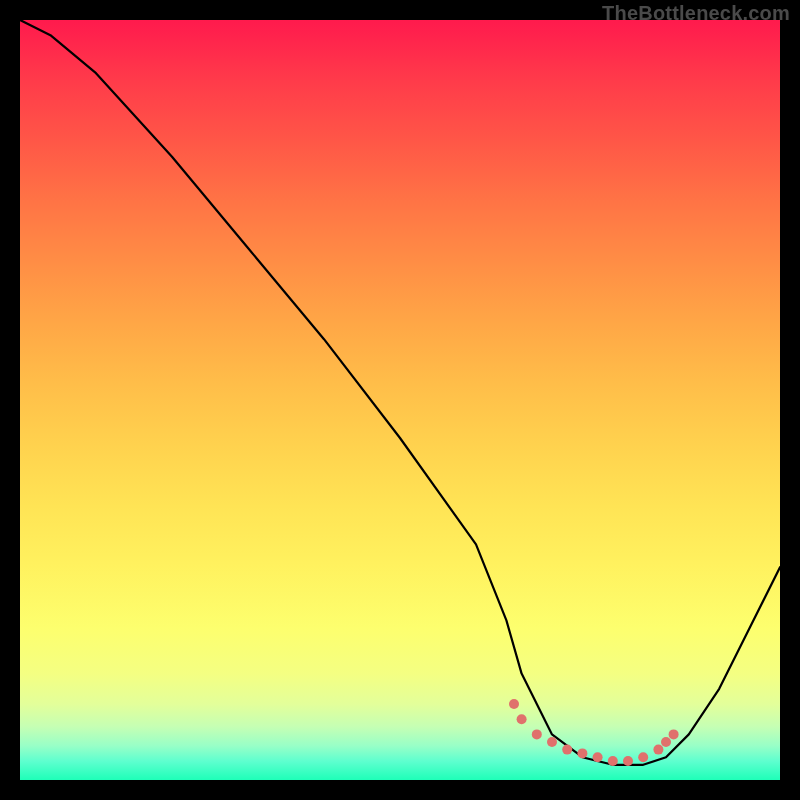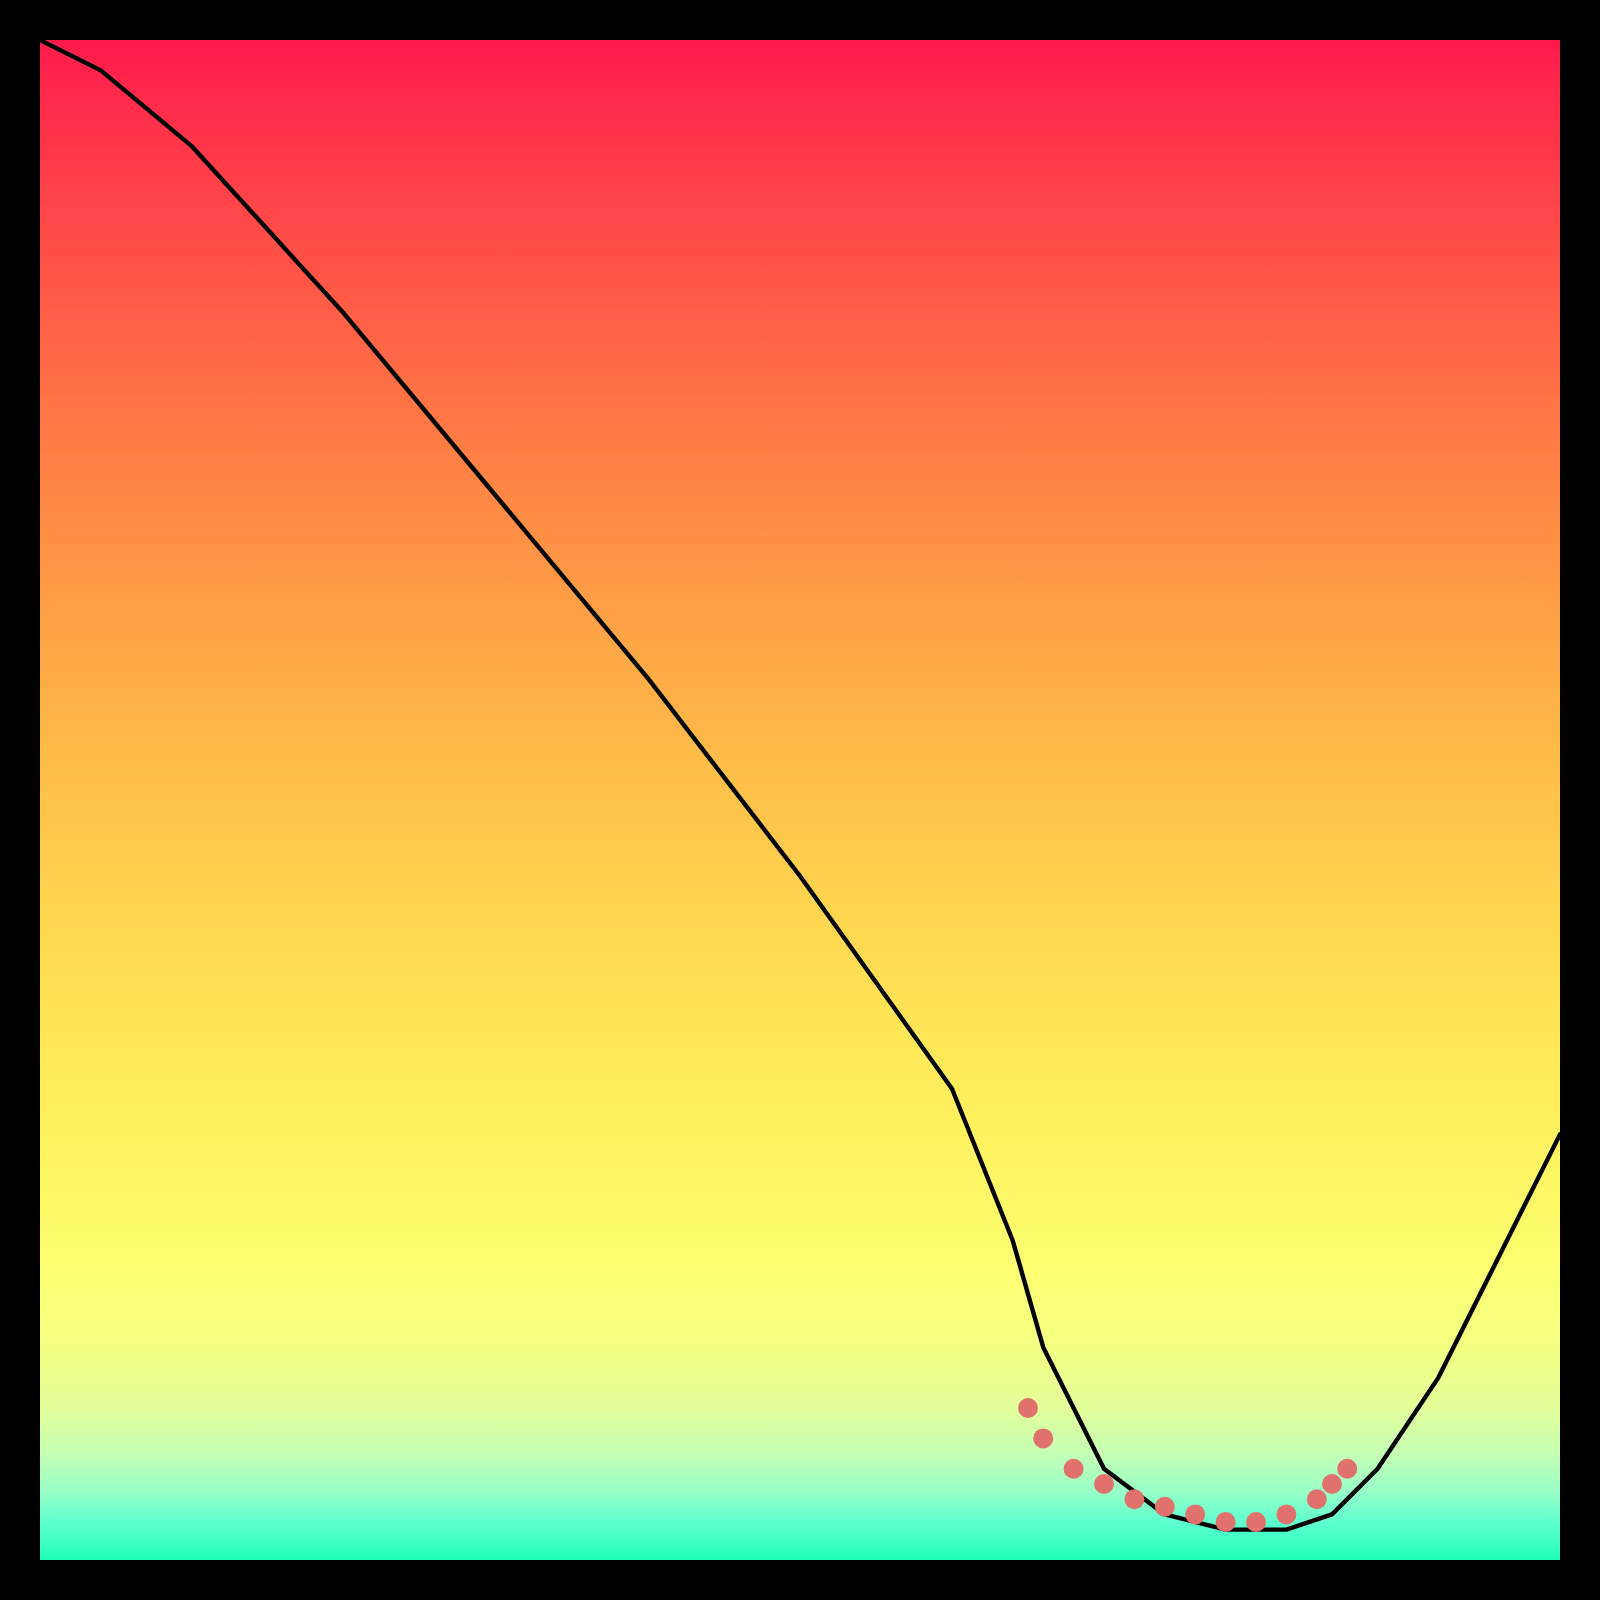--- a/index.html
+++ b/index.html
@@ -90,13 +90,14 @@
           <circle cx="577.6" cy="737.2" r="5" class="marker"></circle>
           <circle cx="592.8" cy="741.0" r="5" class="marker"></circle>
           <circle cx="608.0" cy="741.0" r="5" class="marker"></circle>
           <circle cx="623.2" cy="737.2" r="5" class="marker"></circle>
           <circle cx="638.4" cy="729.6" r="5" class="marker"></circle>
           <circle cx="646.0" cy="722.0" r="5" class="marker"></circle>
           <circle cx="653.6" cy="714.4" r="5" class="marker"></circle>
         </g>
     </svg>
   </div>
+  <div class="watermark">TheBottleneck.com</div>
 </div>
 
 </body></html>

